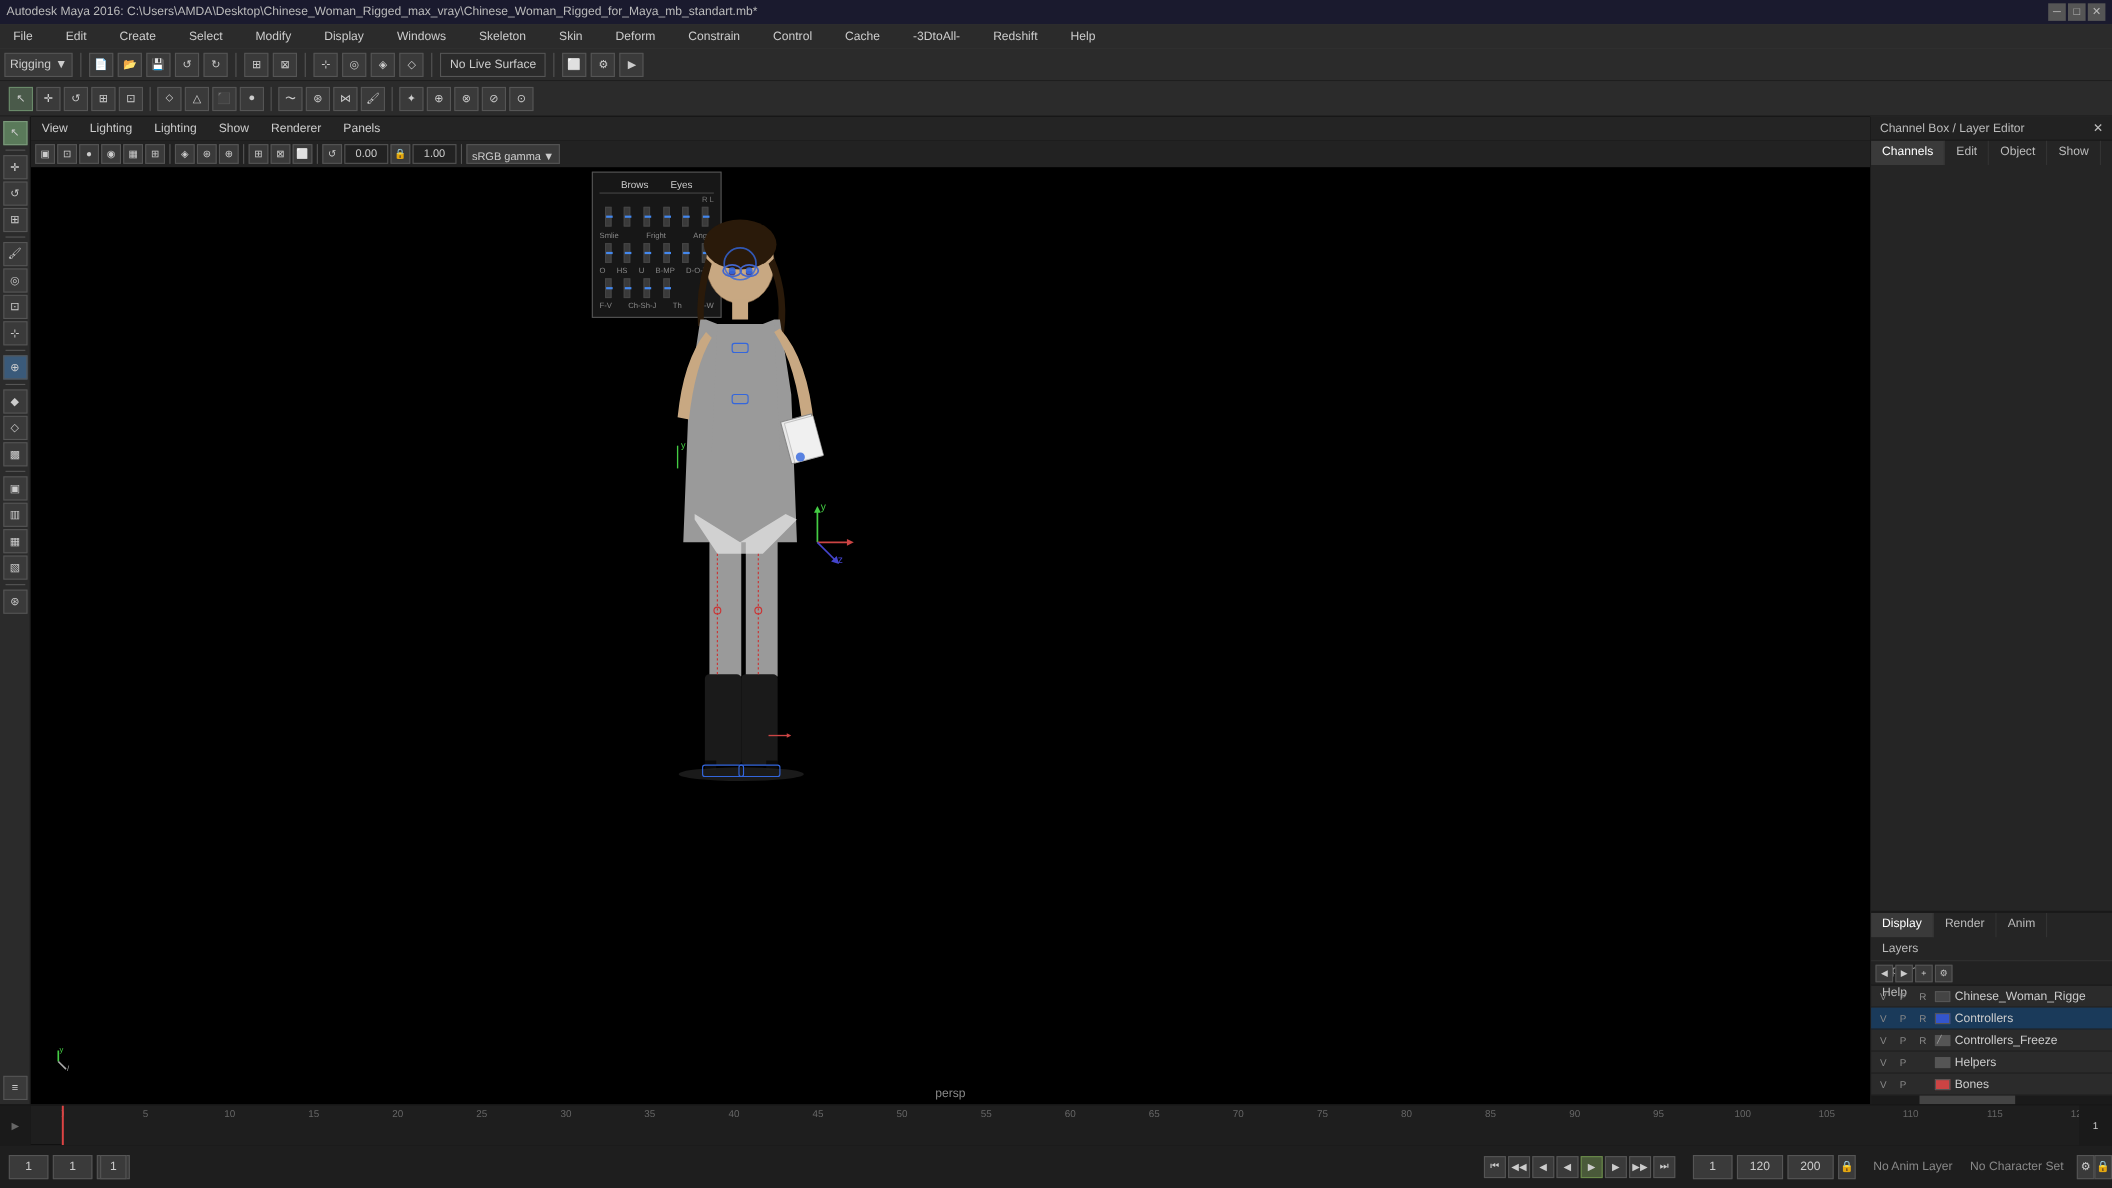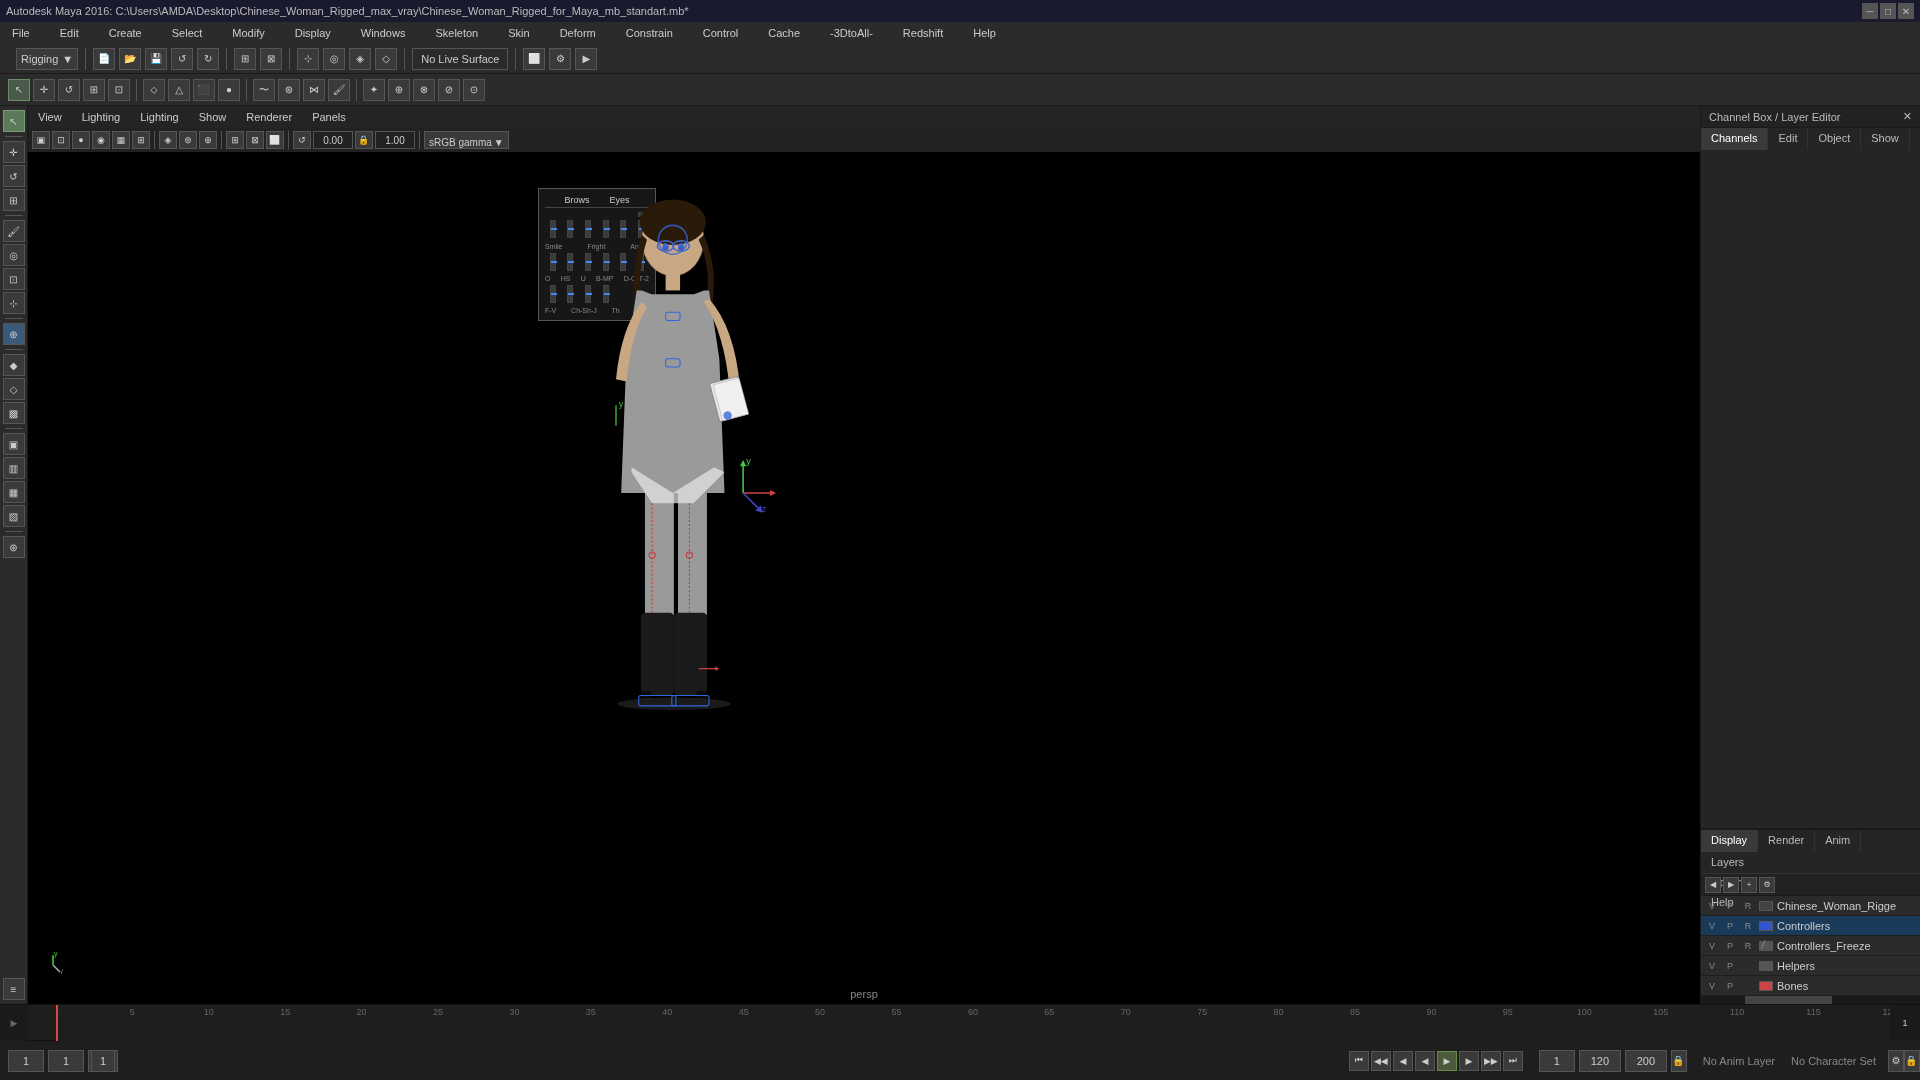--- a/index.html
+++ b/index.html
@@ -20,21 +20,21 @@
     
     #menubar {
       width: 100%; height: 22px; background: #2b2b2b;
       display: flex; align-items: center; padding: 0 4px; gap: 14px;
     }
     #menubar span { padding: 2px 8px; cursor: pointer; font-size: 11px; color: #ccc; }
 
     
     #toolbar1 {
       width: 100%; height: 30px; background: #2b2b2b;
-      display: flex; align-items: center; padding: 0 16px; gap: 4px;
+      display: flex; align-items: center; padding: 0 4px; gap: 4px;
       border-bottom: 1px solid #1a1a1a;
     }
     .toolbar-btn {
       width: 22px; height: 22px; background: #3a3a3a; border: 1px solid #555;
       display: inline-flex; align-items: center; justify-content: center;
       font-size: 10px; cursor: pointer; color: #ccc;
     }
     .toolbar-dropdown {
       height: 22px; background: #3a3a3a; border: 1px solid #555;
       color: #ccc; font-size: 11px; padding: 0 4px; cursor: pointer; display: flex; align-items: center; gap: 4px;
@@ -176,21 +176,21 @@
     #anim-layer { padding: 0 8px; font-size: 11px; color: #888; }
     #char-set { padding: 0 8px; font-size: 11px; color: #888; }
 
     
     #character-svg { position: absolute; top: 46px; left: 250px; width: 800px; height: 620px; }
 
     
     #face-hud {
       position: absolute; top: 50px; left: 510px; width: 118px;
       background: rgba(25,25,25,0.93); border: 1px solid #555;
-      padding: 6px; font-size: 8px; color: #aaa; margin-top: 32px;
+      padding: 6px; font-size: 8px; color: #aaa;
     }
 
     .fp-section-title { font-size: 9px; color: #ccc; text-align: center; margin-bottom: 3px; border-bottom: 1px solid #444; padding-bottom: 2px; }
     .fp-grid { display: grid; grid-template-columns: repeat(6, 1fr); gap: 2px; margin-bottom: 4px; }
     .fp-ctrl { display: flex; flex-direction: column; align-items: center; gap: 1px; }
     .fp-ctrl-label { font-size: 7px; color: #777; text-align: center; white-space: nowrap; }
     .fp-slider-v { width: 6px; height: 18px; background: #3a3a3a; border: 1px solid #444; position: relative; }
     .fp-slider-v .thumb { position: absolute; width: 6px; height: 2px; background: #4488ee; bottom: 7px; }
 
   </style>

